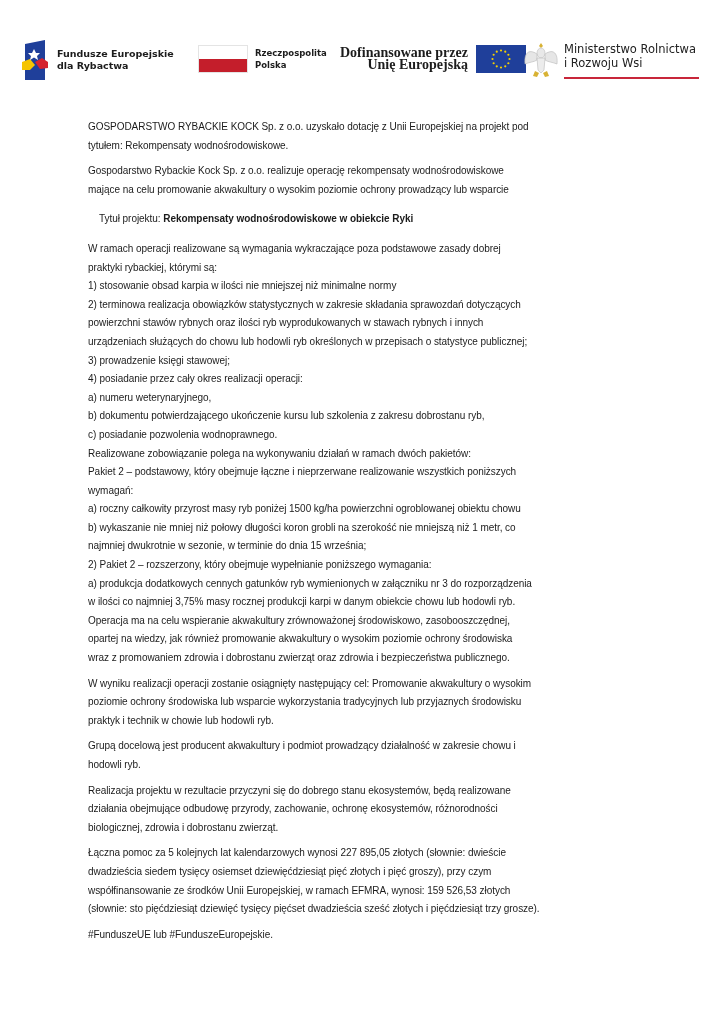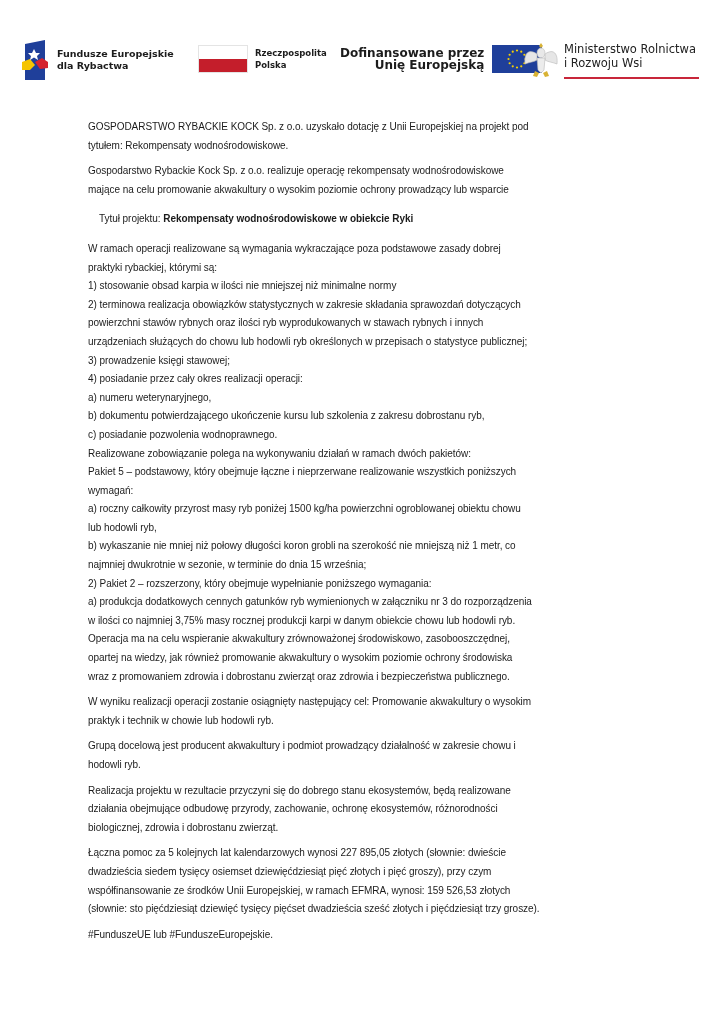--- a/index.html
+++ b/index.html
@@ -11,21 +11,21 @@
 
     .fe-logo { left: 22px; top: 40px; }
     .fe-mark { width: 26px; height: 40px; position: relative; }
     .fe-text { font-size: 9.5px; margin-left: 9px; }
 
     .pl-logo { left: 198px; top: 45px; }
     .pl-flag { width: 50px; height: 28px; border: 1px solid #e4e4e4; box-sizing: border-box; background: linear-gradient(#ffffff 0 50%, #c41e2b 50% 100%); }
     .pl-text { font-size: 8.5px; margin-left: 7px; font-weight: bold; }
 
     .eu-logo { left: 340px; top: 45px; }
-    .eu-text { font-size: 12px; text-align: right; margin-right: 8px; font-weight: bold; }
+    .eu-text { font-size: 14px; text-align: right; margin-right: 8px; font-weight: bold; font-family: Liberation Serif, serif; }
     .eu-flag { width: 50px; height: 28px; background: #1f3f9a; position: relative; }
 
     .mr-logo { left: 522px; top: 40px; }
     .mr-eagle { width: 38px; height: 40px; }
     .mr-textwrap { margin-left: 4px; }
     .mr-text { font-family: "DejaVu Sans", sans-serif; font-weight: normal; font-size: 11.5px; line-height: 14px; color: #222; }
     .mr-line { height: 2px; background: #c8263a; width: 135px; margin-top: 7px; }
 
     .doc { position: absolute; left: 88px; top: 118px; width: 560px; font-family: "Liberation Sans", sans-serif; font-size: 10px; line-height: 18.6px; color: #1b1b1b; letter-spacing: -0.05px; }
     .doc p { margin: 0; }
@@ -121,35 +121,35 @@
       <span class="line">1) stosowanie obsad karpia w ilości nie mniejszej niż minimalne normy</span>
       <span class="line">2) terminowa realizacja obowiązków statystycznych w zakresie składania sprawozdań dotyczących</span>
       <span class="line">powierzchni stawów rybnych oraz ilości ryb wyprodukowanych w stawach rybnych i innych</span>
       <span class="line">urządzeniach służących do chowu lub hodowli ryb określonych w przepisach o statystyce publicznej;</span>
       <span class="line">3) prowadzenie księgi stawowej;</span>
       <span class="line">4) posiadanie przez cały okres realizacji operacji:</span>
       <span class="line">a) numeru weterynaryjnego,</span>
       <span class="line">b) dokumentu potwierdzającego ukończenie kursu lub szkolenia z zakresu dobrostanu ryb,</span>
       <span class="line">c) posiadanie pozwolenia wodnoprawnego.</span>
       <span class="line">Realizowane zobowiązanie polega na wykonywaniu działań w ramach dwóch pakietów:</span>
-      <span class="line">Pakiet 5 – podstawowy, który obejmuje łączne i nieprzerwane realizowanie wszystkich poniższych</span>
+      <span class="line">Pakiet 2 – podstawowy, który obejmuje łączne i nieprzerwane realizowanie wszystkich poniższych</span>
       <span class="line">wymagań:</span>
       <span class="line">a) roczny całkowity przyrost masy ryb poniżej 1500 kg/ha powierzchni ogroblowanej obiektu chowu</span>
-      <span class="line">lub hodowli ryb,</span>
       <span class="line">b) wykaszanie nie mniej niż połowy długości koron grobli na szerokość nie mniejszą niż 1 metr, co</span>
       <span class="line">najmniej dwukrotnie w sezonie, w terminie do dnia 15 września;</span>
       <span class="line">2) Pakiet 2 – rozszerzony, który obejmuje wypełnianie poniższego wymagania:</span>
       <span class="line">a) produkcja dodatkowych cennych gatunków ryb wymienionych w załączniku nr 3 do rozporządzenia</span>
       <span class="line">w ilości co najmniej 3,75% masy rocznej produkcji karpi w danym obiekcie chowu lub hodowli ryb.</span>
       <span class="line">Operacja ma na celu wspieranie akwakultury zrównoważonej środowiskowo, zasobooszczędnej,</span>
       <span class="line">opartej na wiedzy, jak również promowanie akwakultury o wysokim poziomie ochrony środowiska</span>
       <span class="line">wraz z promowaniem zdrowia i dobrostanu zwierząt oraz zdrowia i bezpieczeństwa publicznego.</span>
     </p>
   <p class="para" id="p-goal">
       <span class="line">W wyniku realizacji operacji zostanie osiągnięty następujący cel: Promowanie akwakultury o wysokim</span>
+      <span class="line">poziomie ochrony środowiska lub wsparcie wykorzystania tradycyjnych lub przyjaznych środowisku</span>
       <span class="line">praktyk i technik w chowie lub hodowli ryb.</span>
     </p>
   <p class="para" id="p-target">
       <span class="line">Grupą docelową jest producent akwakultury i podmiot prowadzący działalność w zakresie chowu i</span>
       <span class="line">hodowli ryb.</span>
     </p>
   <p class="para" id="p-effects">
       <span class="line">Realizacja projektu w rezultacie przyczyni się do dobrego stanu ekosystemów, będą realizowane</span>
       <span class="line">działania obejmujące odbudowę przyrody, zachowanie, ochronę ekosystemów, różnorodności</span>
       <span class="line">biologicznej, zdrowia i dobrostanu zwierząt.</span>

